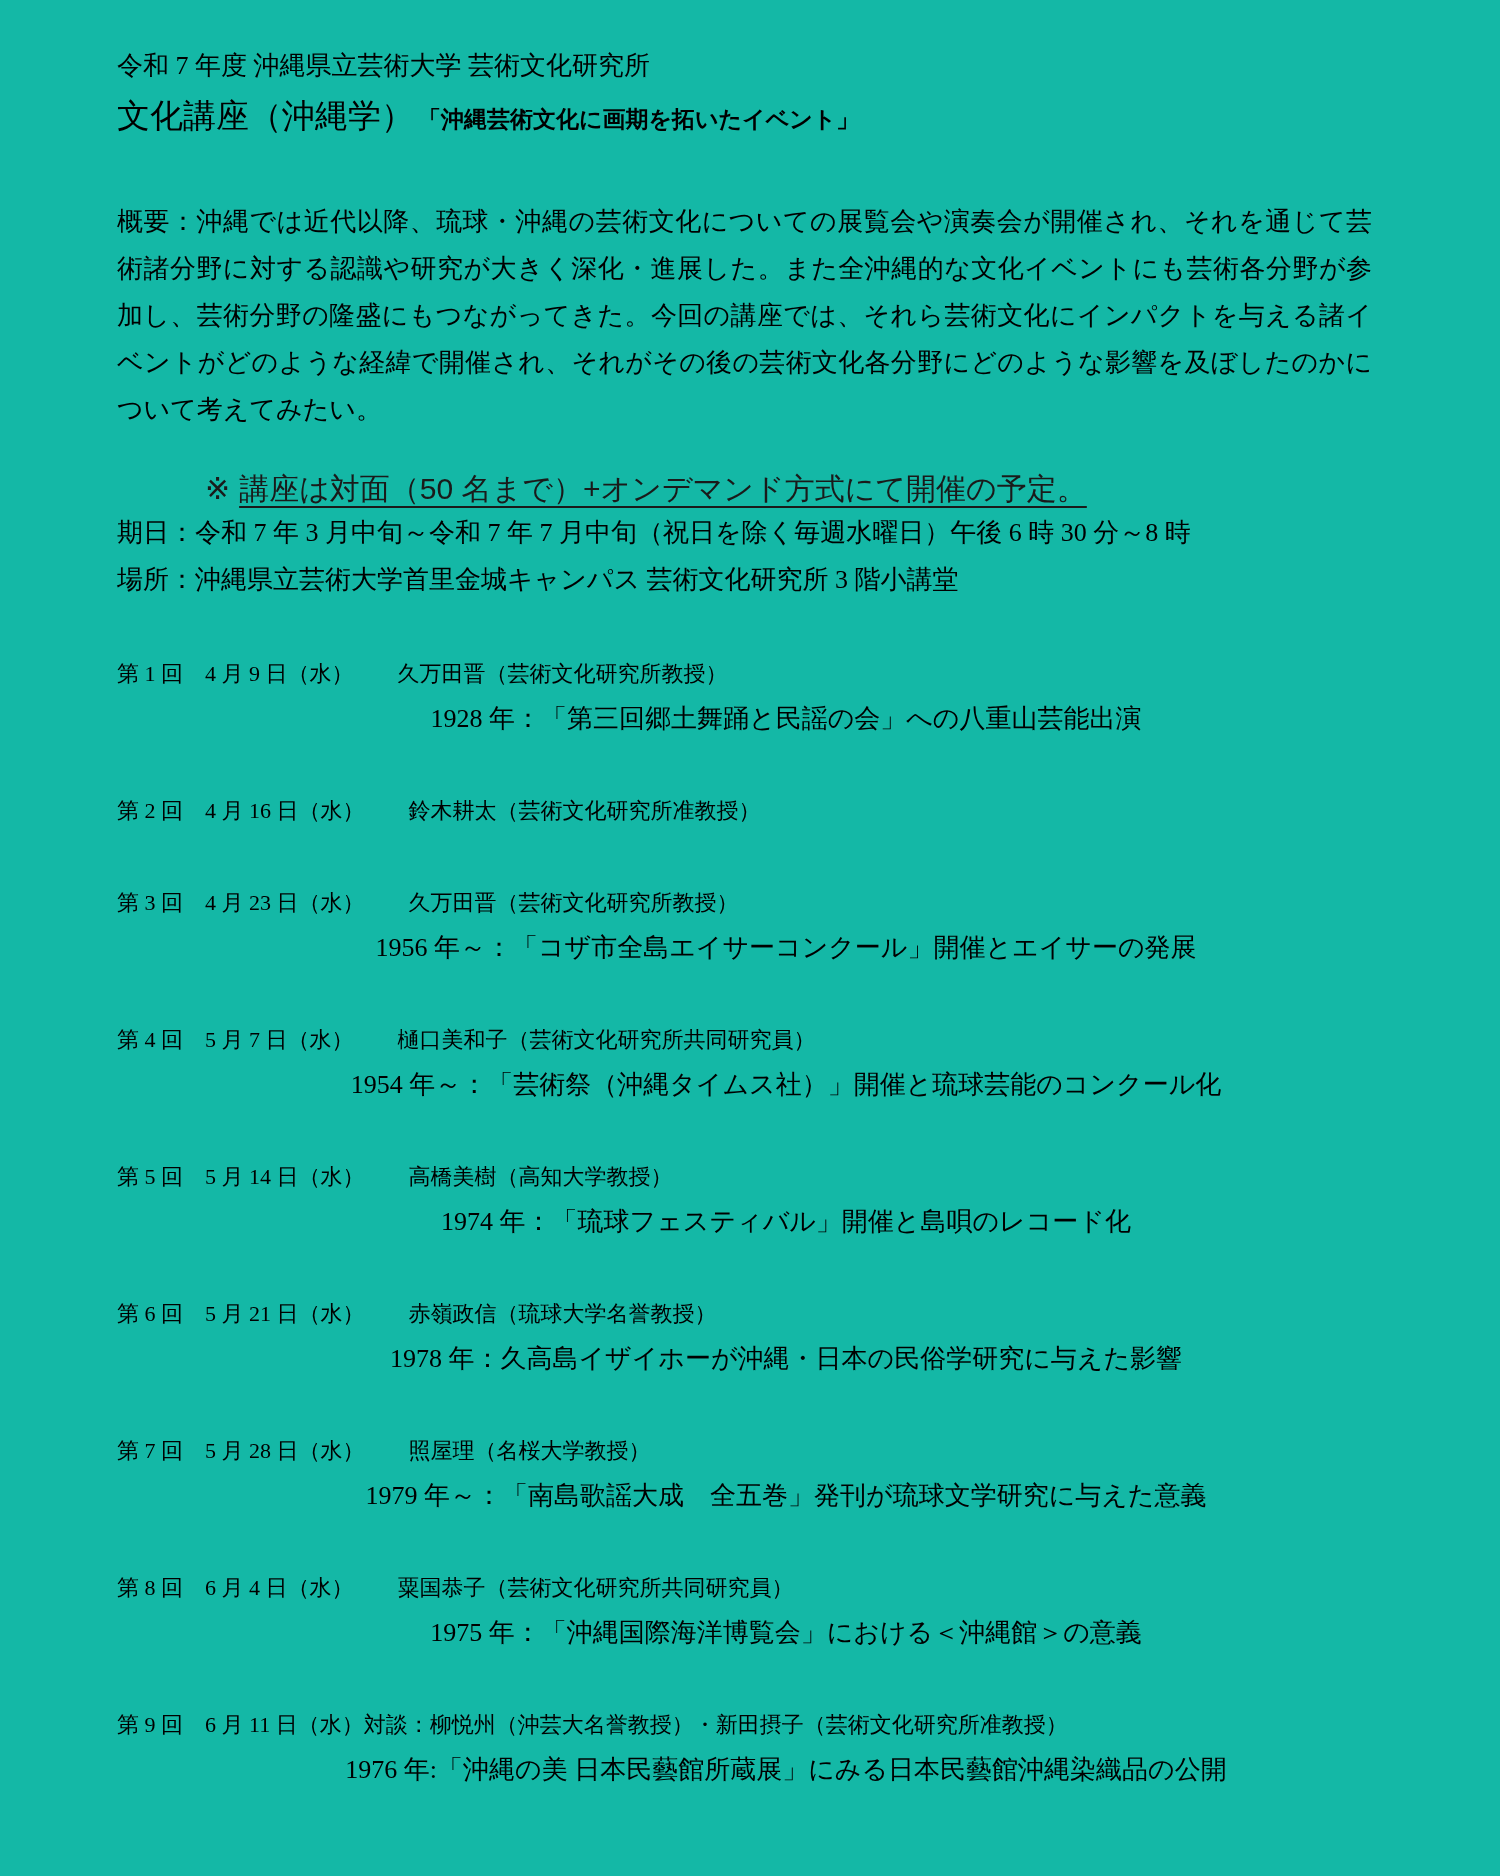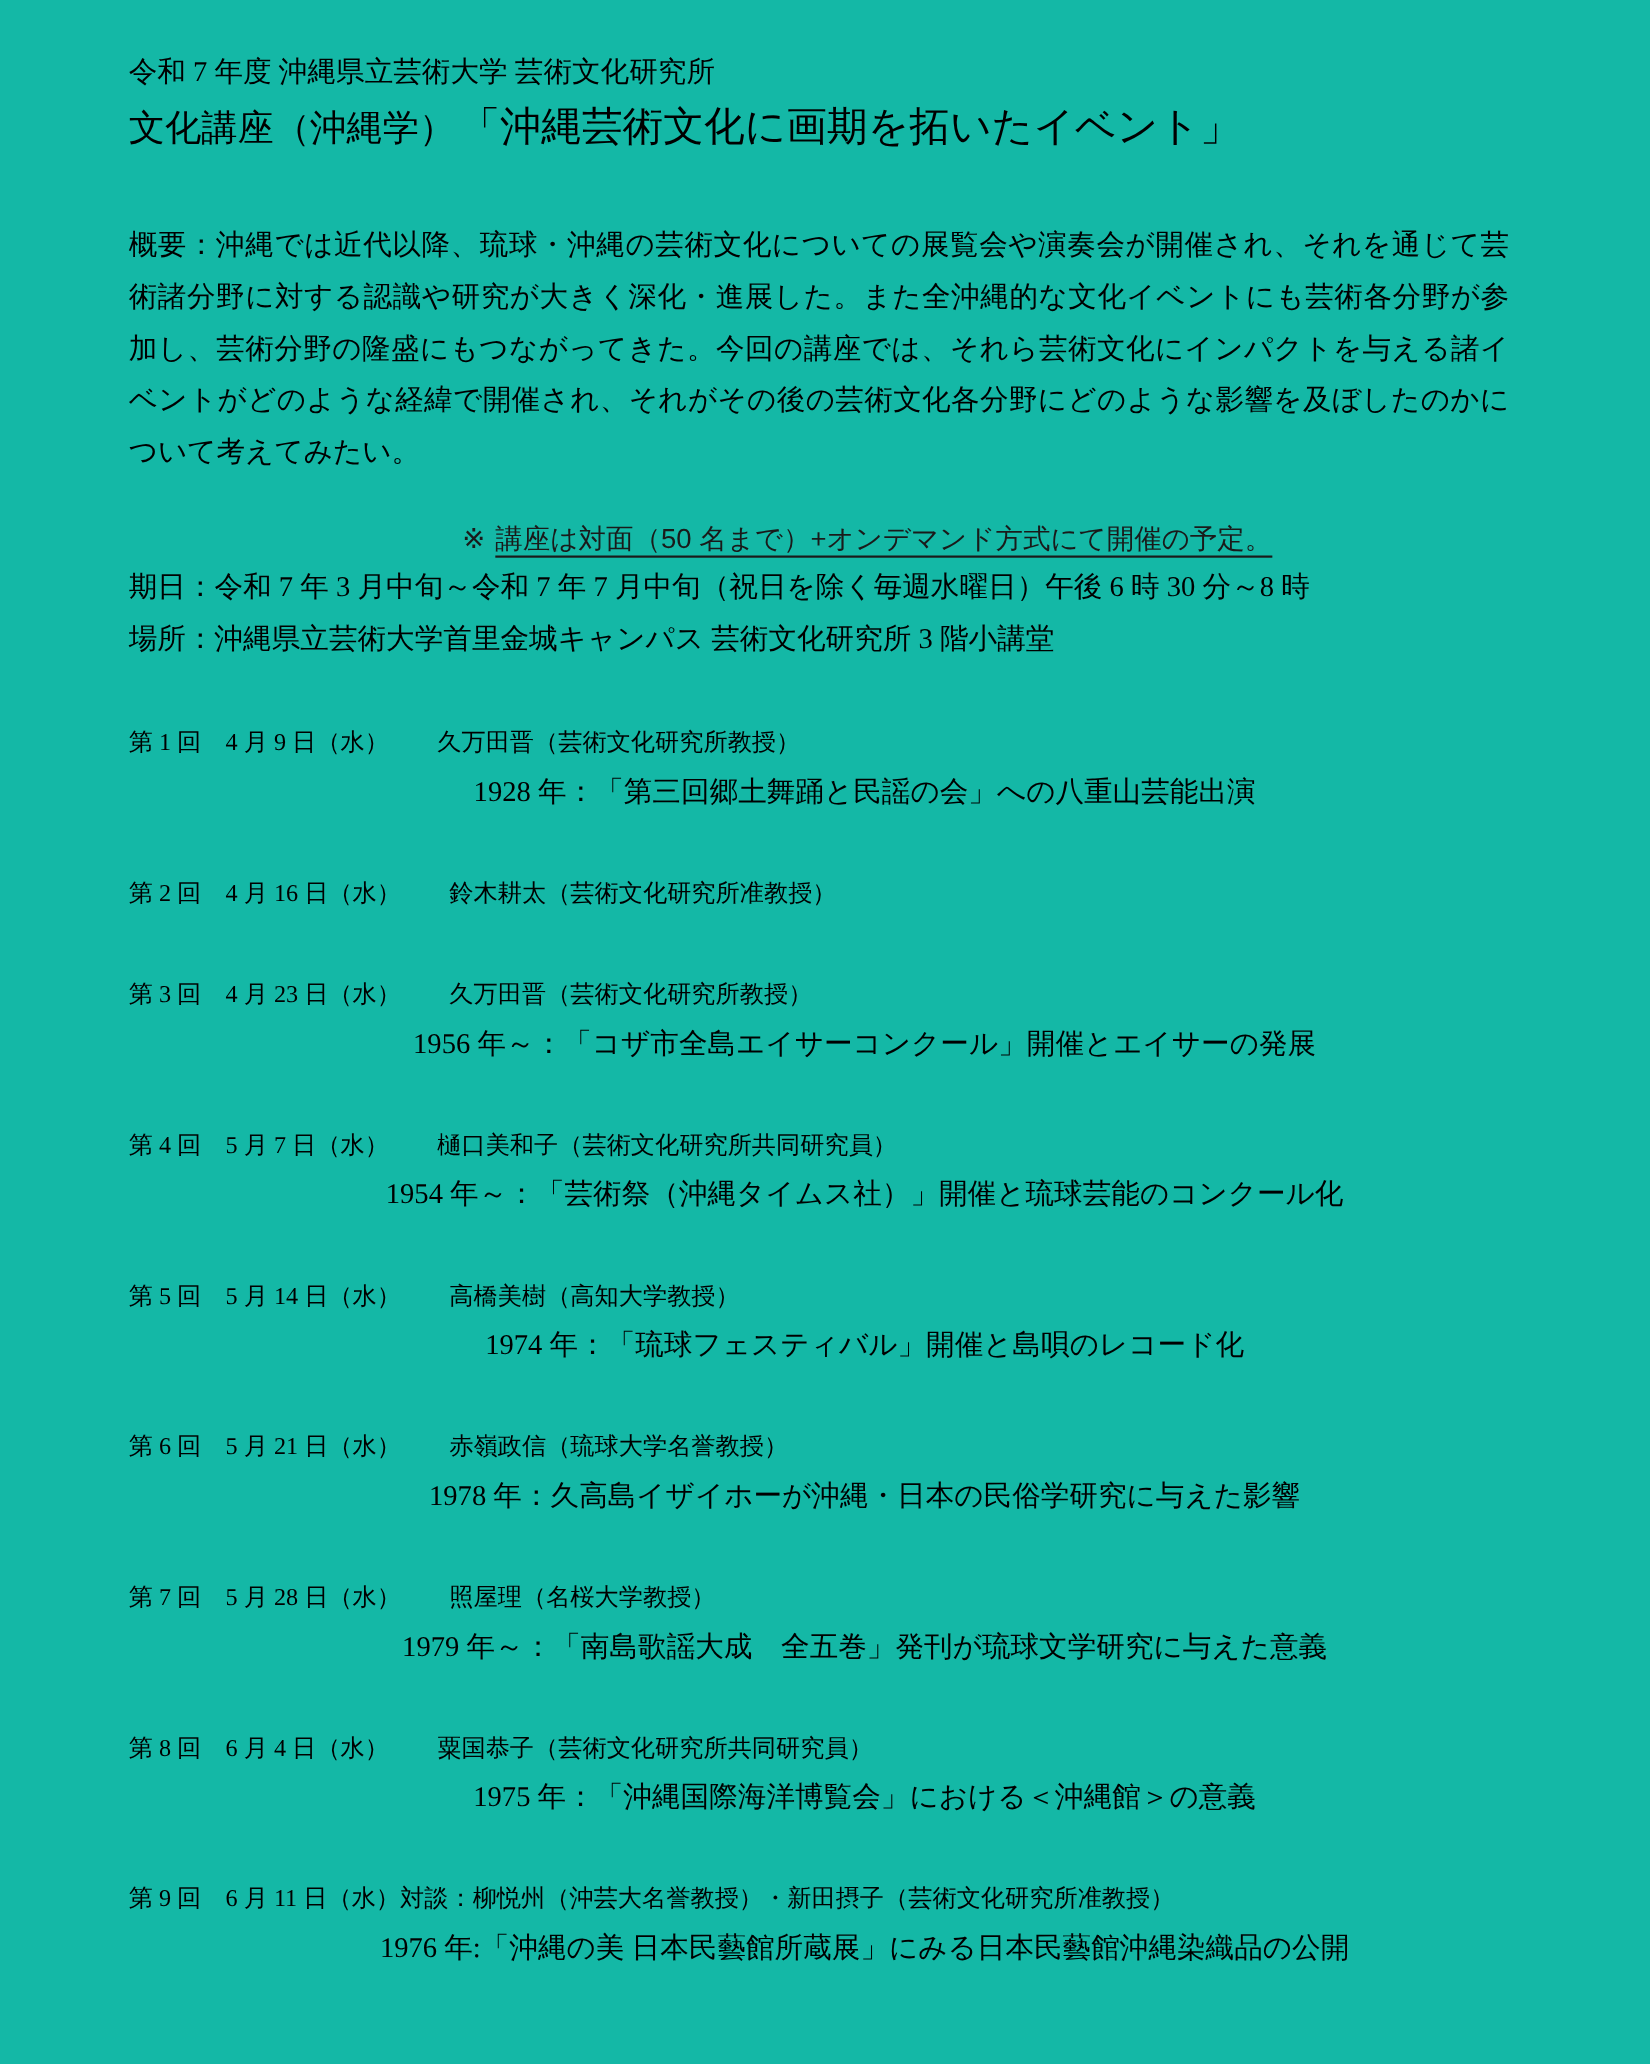--- a/index.html
+++ b/index.html
@@ -28,39 +28,38 @@
   }
   .title-line {
     margin-top: 6px;
     line-height: 48px;
     white-space: nowrap;
   }
   .title-prefix {
     font-size: 33px;
   }
   .title-main {
-    font-size: 37px;
-    font-weight: normal;
+    font-size: 23px;
+    font-weight: bold;
     margin-left: 4px;
   }
   .overview {
     margin-top: 52px;
     font-size: 26px;
     line-height: 47px;
     text-align: justify;
   }
   .note-line {
     margin-top: 36px;
     padding-left: 88px;
     font-family: "Liberation Sans", "DejaVu Sans", sans-serif;
-    font-size: 25px;
+    font-size: 30px;
     line-height: 40px;
     color: #1a1a1a;
     white-space: nowrap;
-    text-align: center;
   }
   .note-marker {
     margin-right: 9px;
   }
   .note-text {
     text-decoration: underline;
     text-underline-offset: 7px;
     text-decoration-thickness: 2px;
   }
   .info-line {

